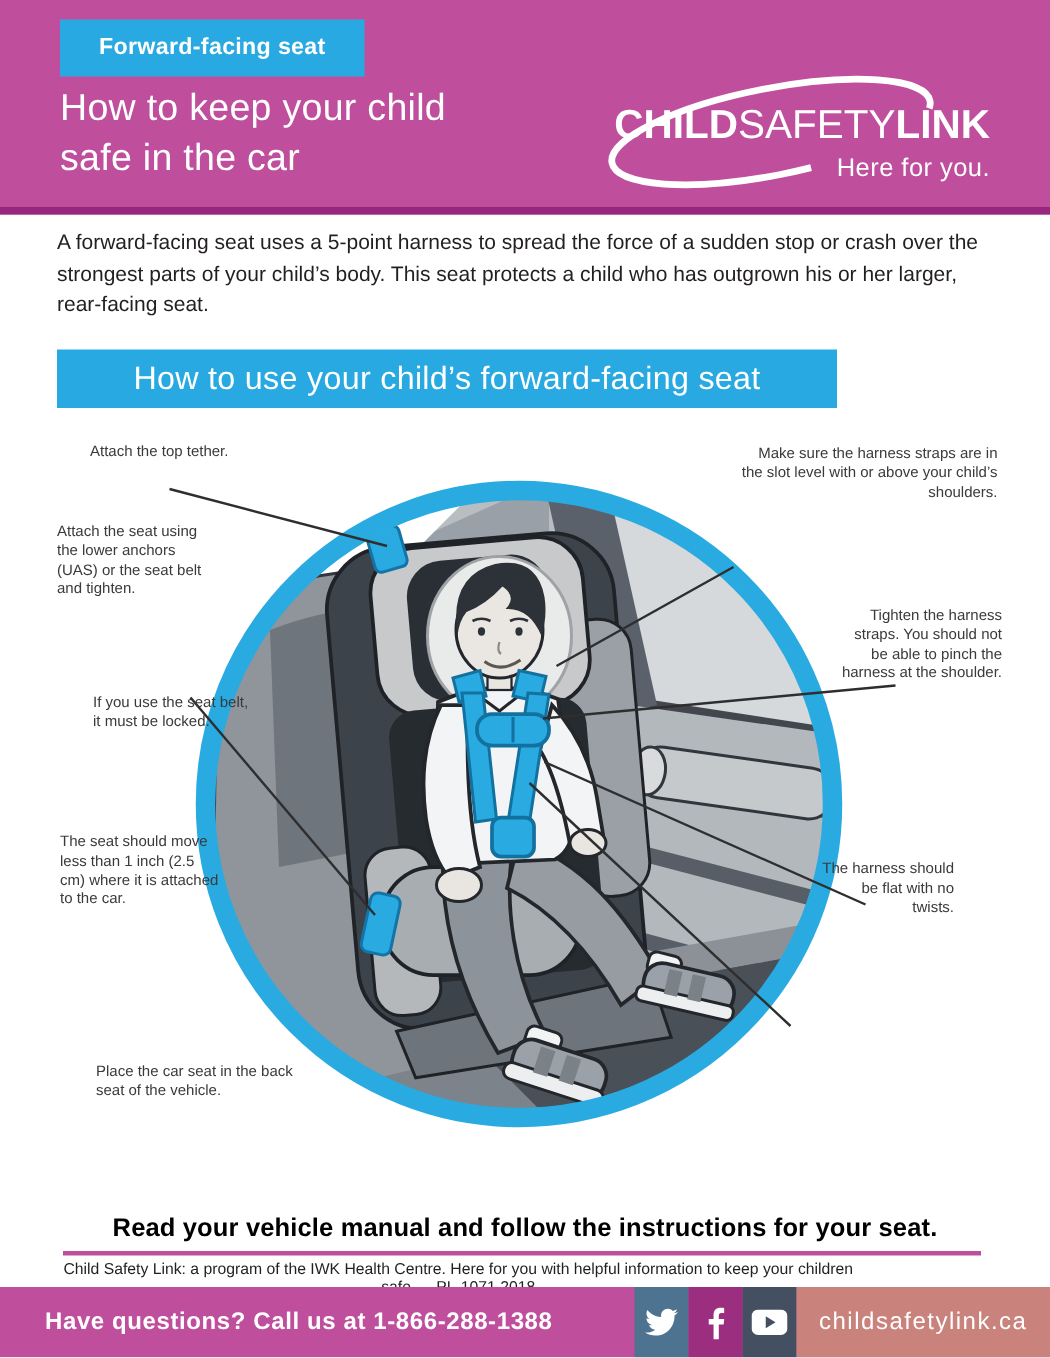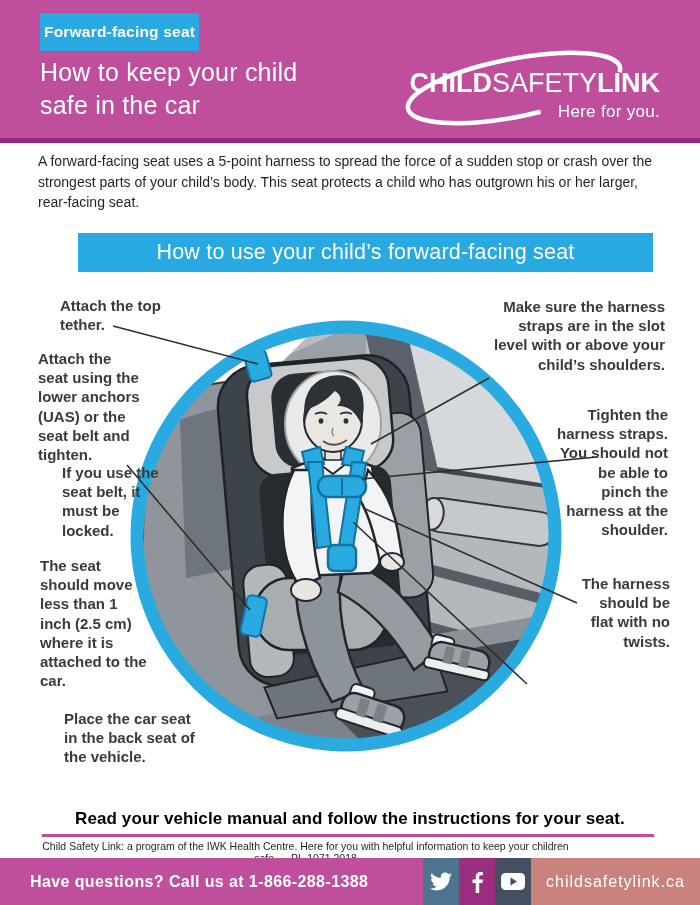--- a/index.html
+++ b/index.html
@@ -9,50 +9,50 @@
   }
   *{margin:0;padding:0;box-sizing:border-box;}
   html,body{background:#fff;}
   body{font-family:"Liberation Sans",sans-serif;}
   .page{position:relative;width:700px;height:905px;background:#fff;overflow:hidden;}
 
   
   .header{position:absolute;left:0;top:0;width:700px;height:143px;
     background:var(--magenta);border-bottom:5px solid var(--magenta-dark);}
   .badge{position:absolute;left:40px;top:13px;height:38px;line-height:38px;
-    background:var(--blue);color:#fff;font-size:15.5px;font-weight:600;padding:0 4px;letter-spacing:.2px;}
+    background:var(--blue);color:#fff;font-size:15.5px;font-weight:600;padding:0 26px;letter-spacing:.2px;}
   .title{position:absolute;left:40px;top:56px;color:#fff;font-size:25px;font-weight:500;line-height:33px;letter-spacing:.2px;}
   .logo{position:absolute;right:40px;top:54px;width:290px;height:80px;color:#fff;}
   .logo-swoosh{position:absolute;left:-8px;top:-16px;width:300px;height:100px;}
   .logo-text{position:absolute;left:0;top:14px;width:290px;text-align:right;font-size:27px;line-height:30px;white-space:nowrap;}
   .logo-text .b{font-weight:800;}
   .logo-text .l{font-weight:300;}
   .tagline{position:absolute;right:0;top:48px;font-size:17px;font-weight:300;letter-spacing:.3px;}
 
   
   .intro{position:absolute;left:38px;top:151px;width:630px;color:var(--text-dark);
     font-size:14px;line-height:20.5px;font-weight:400;}
 
   
-  .banner{position:absolute;left:38px;top:233px;width:575px;height:39px;background:var(--blue);
-    color:#fff;font-size:21.5px;font-weight:500;text-align:center;line-height:39px;letter-spacing:.2px;margin-left:40px;}
+  .banner{position:absolute;left:38px;top:233px;width:520px;height:39px;background:var(--blue);
+    color:#fff;font-size:21.5px;font-weight:500;text-align:center;line-height:39px;letter-spacing:.2px;}
 
   
   .illo-svg{position:absolute;left:0;top:0;width:700px;height:905px;z-index:1;pointer-events:none;}
 
   
-  .callout{position:absolute;z-index:2;color:var(--callout-text);font-size:15px;font-weight:700;line-height:1.28;}
+  .callout{position:absolute;z-index:2;color:var(--callout-text);font-size:10px;font-weight:400;line-height:1.28;}
   .c-l1{left:60px;top:296px;width:108px;}
   .c-l2{left:38px;top:349px;width:102px;}
   .c-l3{left:38px;top:463px;width:110px;margin-left:24px;}
   .c-l4{left:40px;top:556px;width:108px;}
   .c-l5{left:64px;top:709px;width:134px;}
   .c-r1{right:35px;top:297px;width:172px;text-align:right;}
   .c-r2{right:32px;top:405px;width:112px;text-align:right;}
-  .c-r3{right:30px;top:574px;width:92px;text-align:right;}
+  .c-r3{right:64px;top:574px;width:92px;text-align:right;}
   .c-r4{right:45px;top:678px;width:150px;text-align:center;}
 
   
   .manual-note{position:absolute;left:0;top:809px;width:700px;text-align:center;
     color:#000;font-size:17px;font-weight:700;letter-spacing:.1px;}
   .rule{position:absolute;left:42px;top:834px;width:612px;height:3px;background:var(--magenta);}
   .credit{position:absolute;left:16px;top:840px;width:579px;text-align:center;color:var(--text-dark);font-size:10.5px;}
   .credit .code{margin-left:14px;}
 
   

